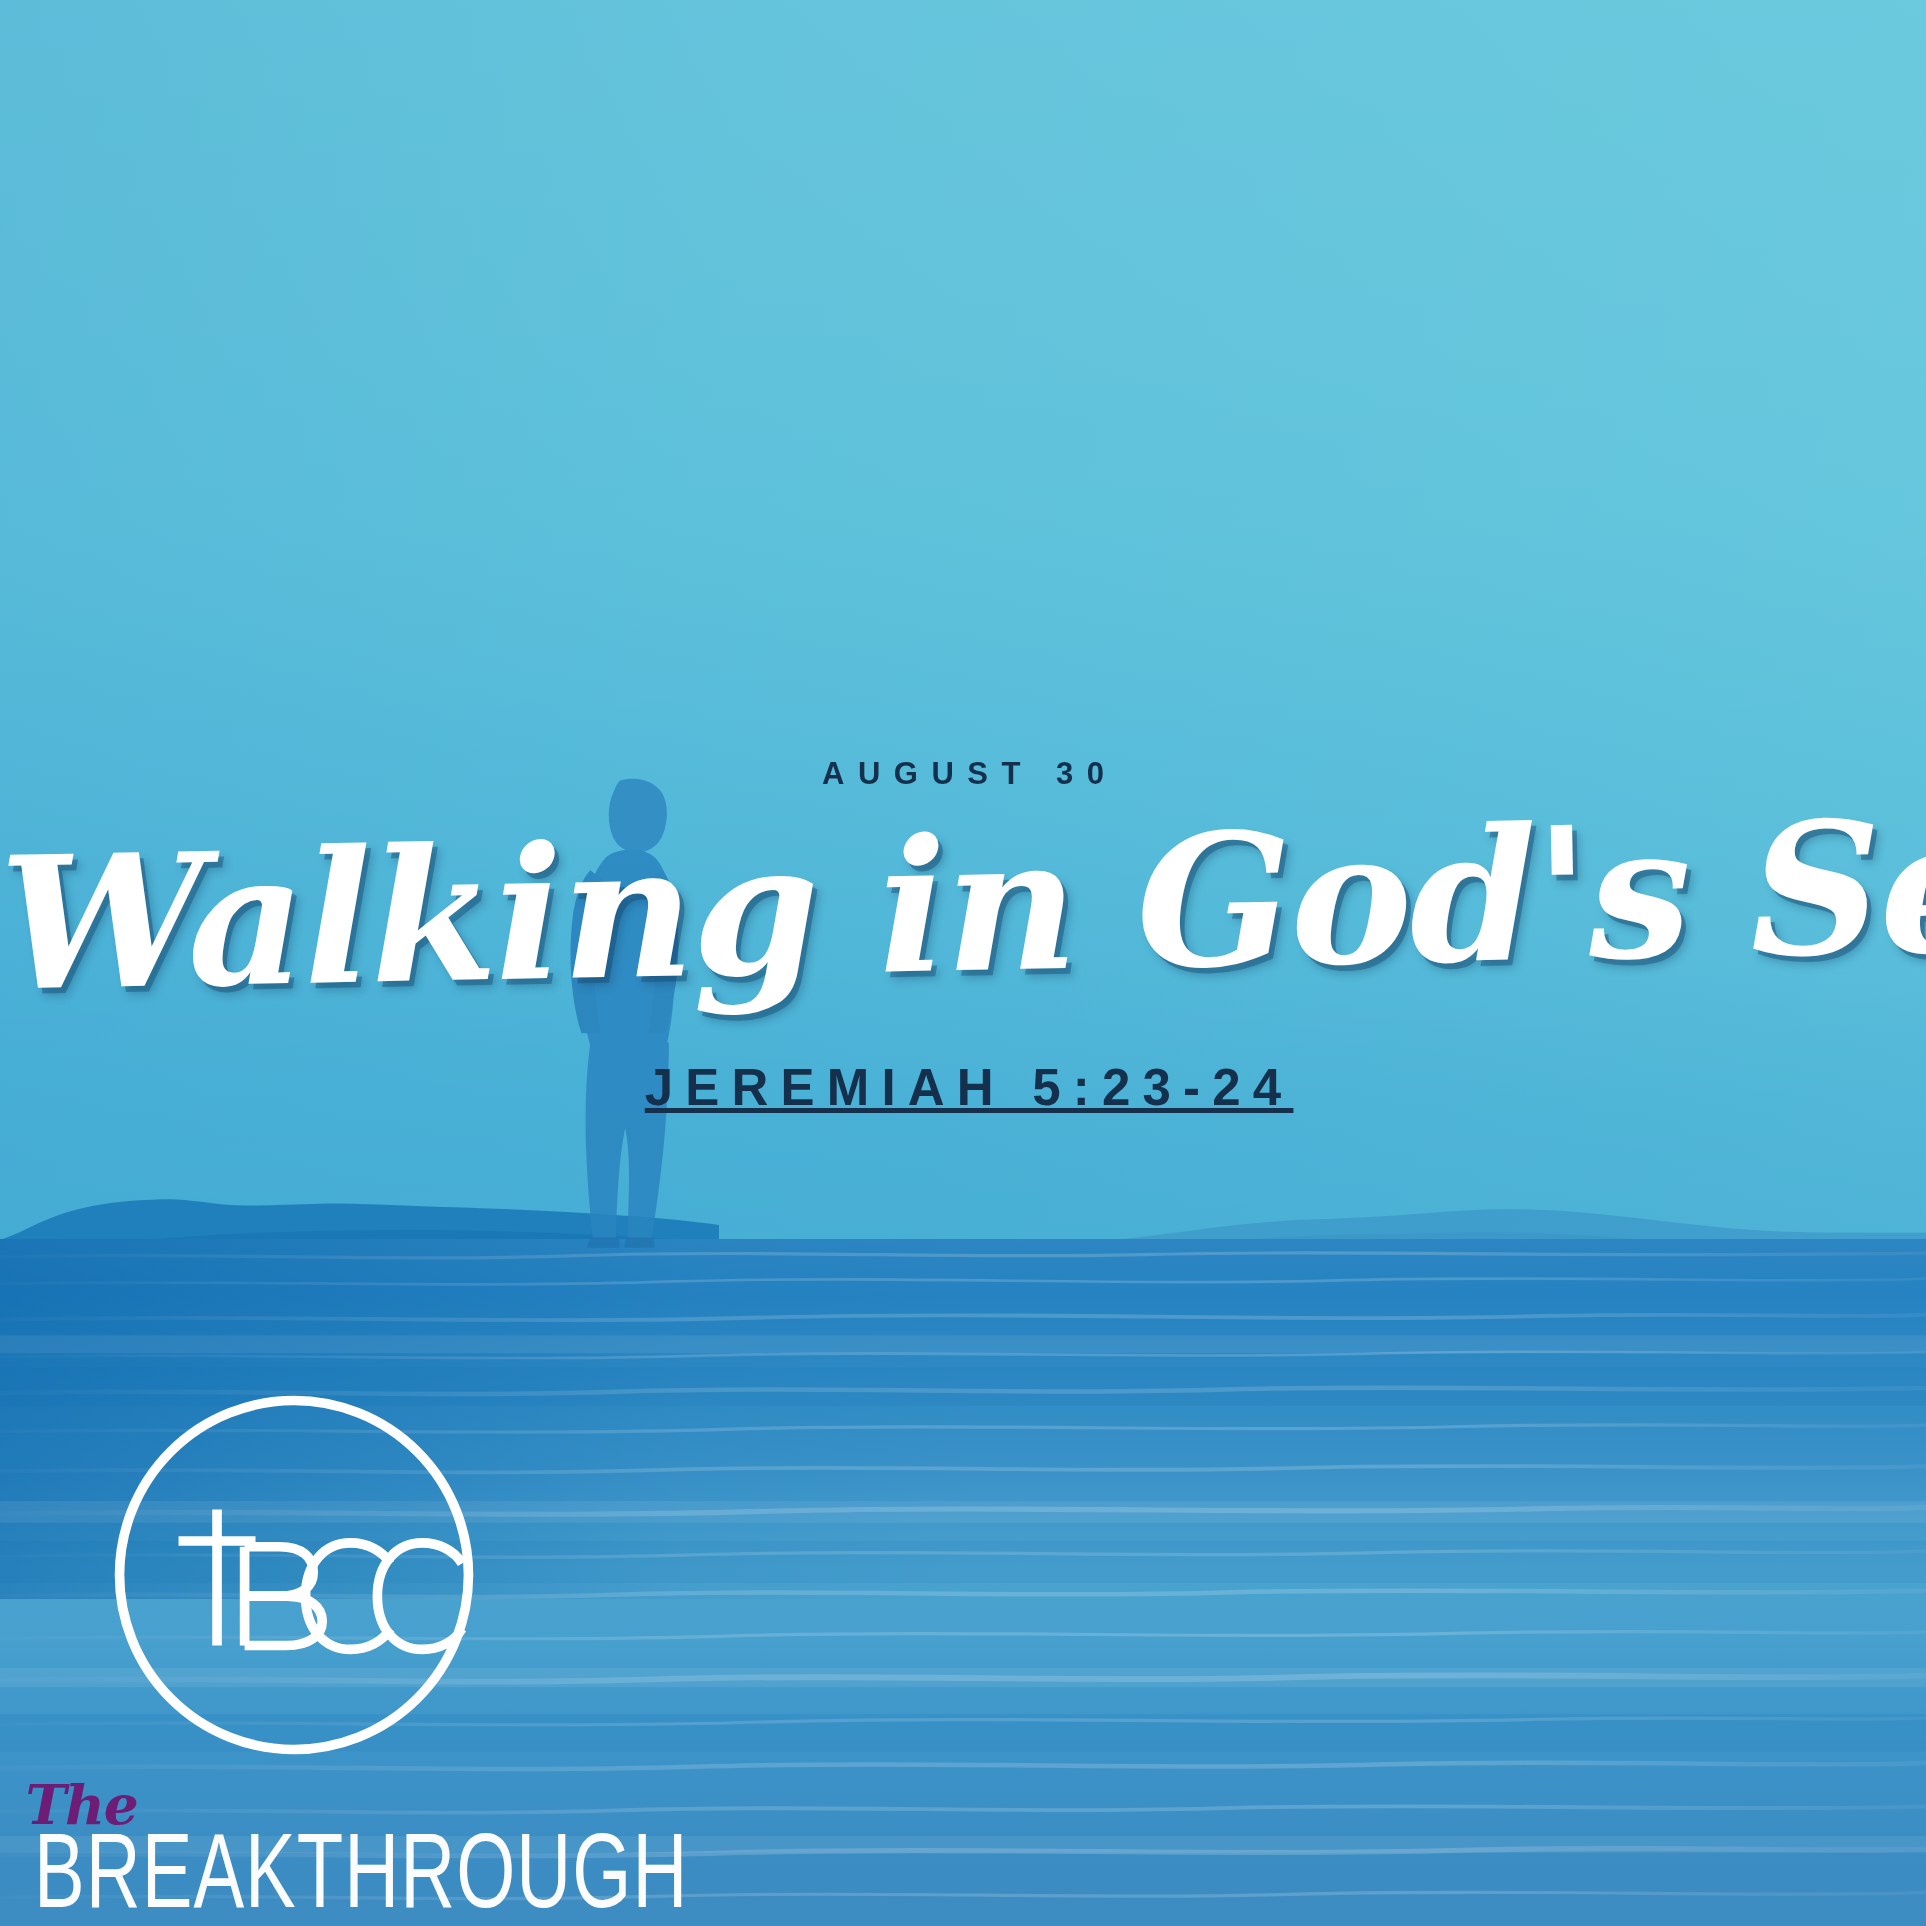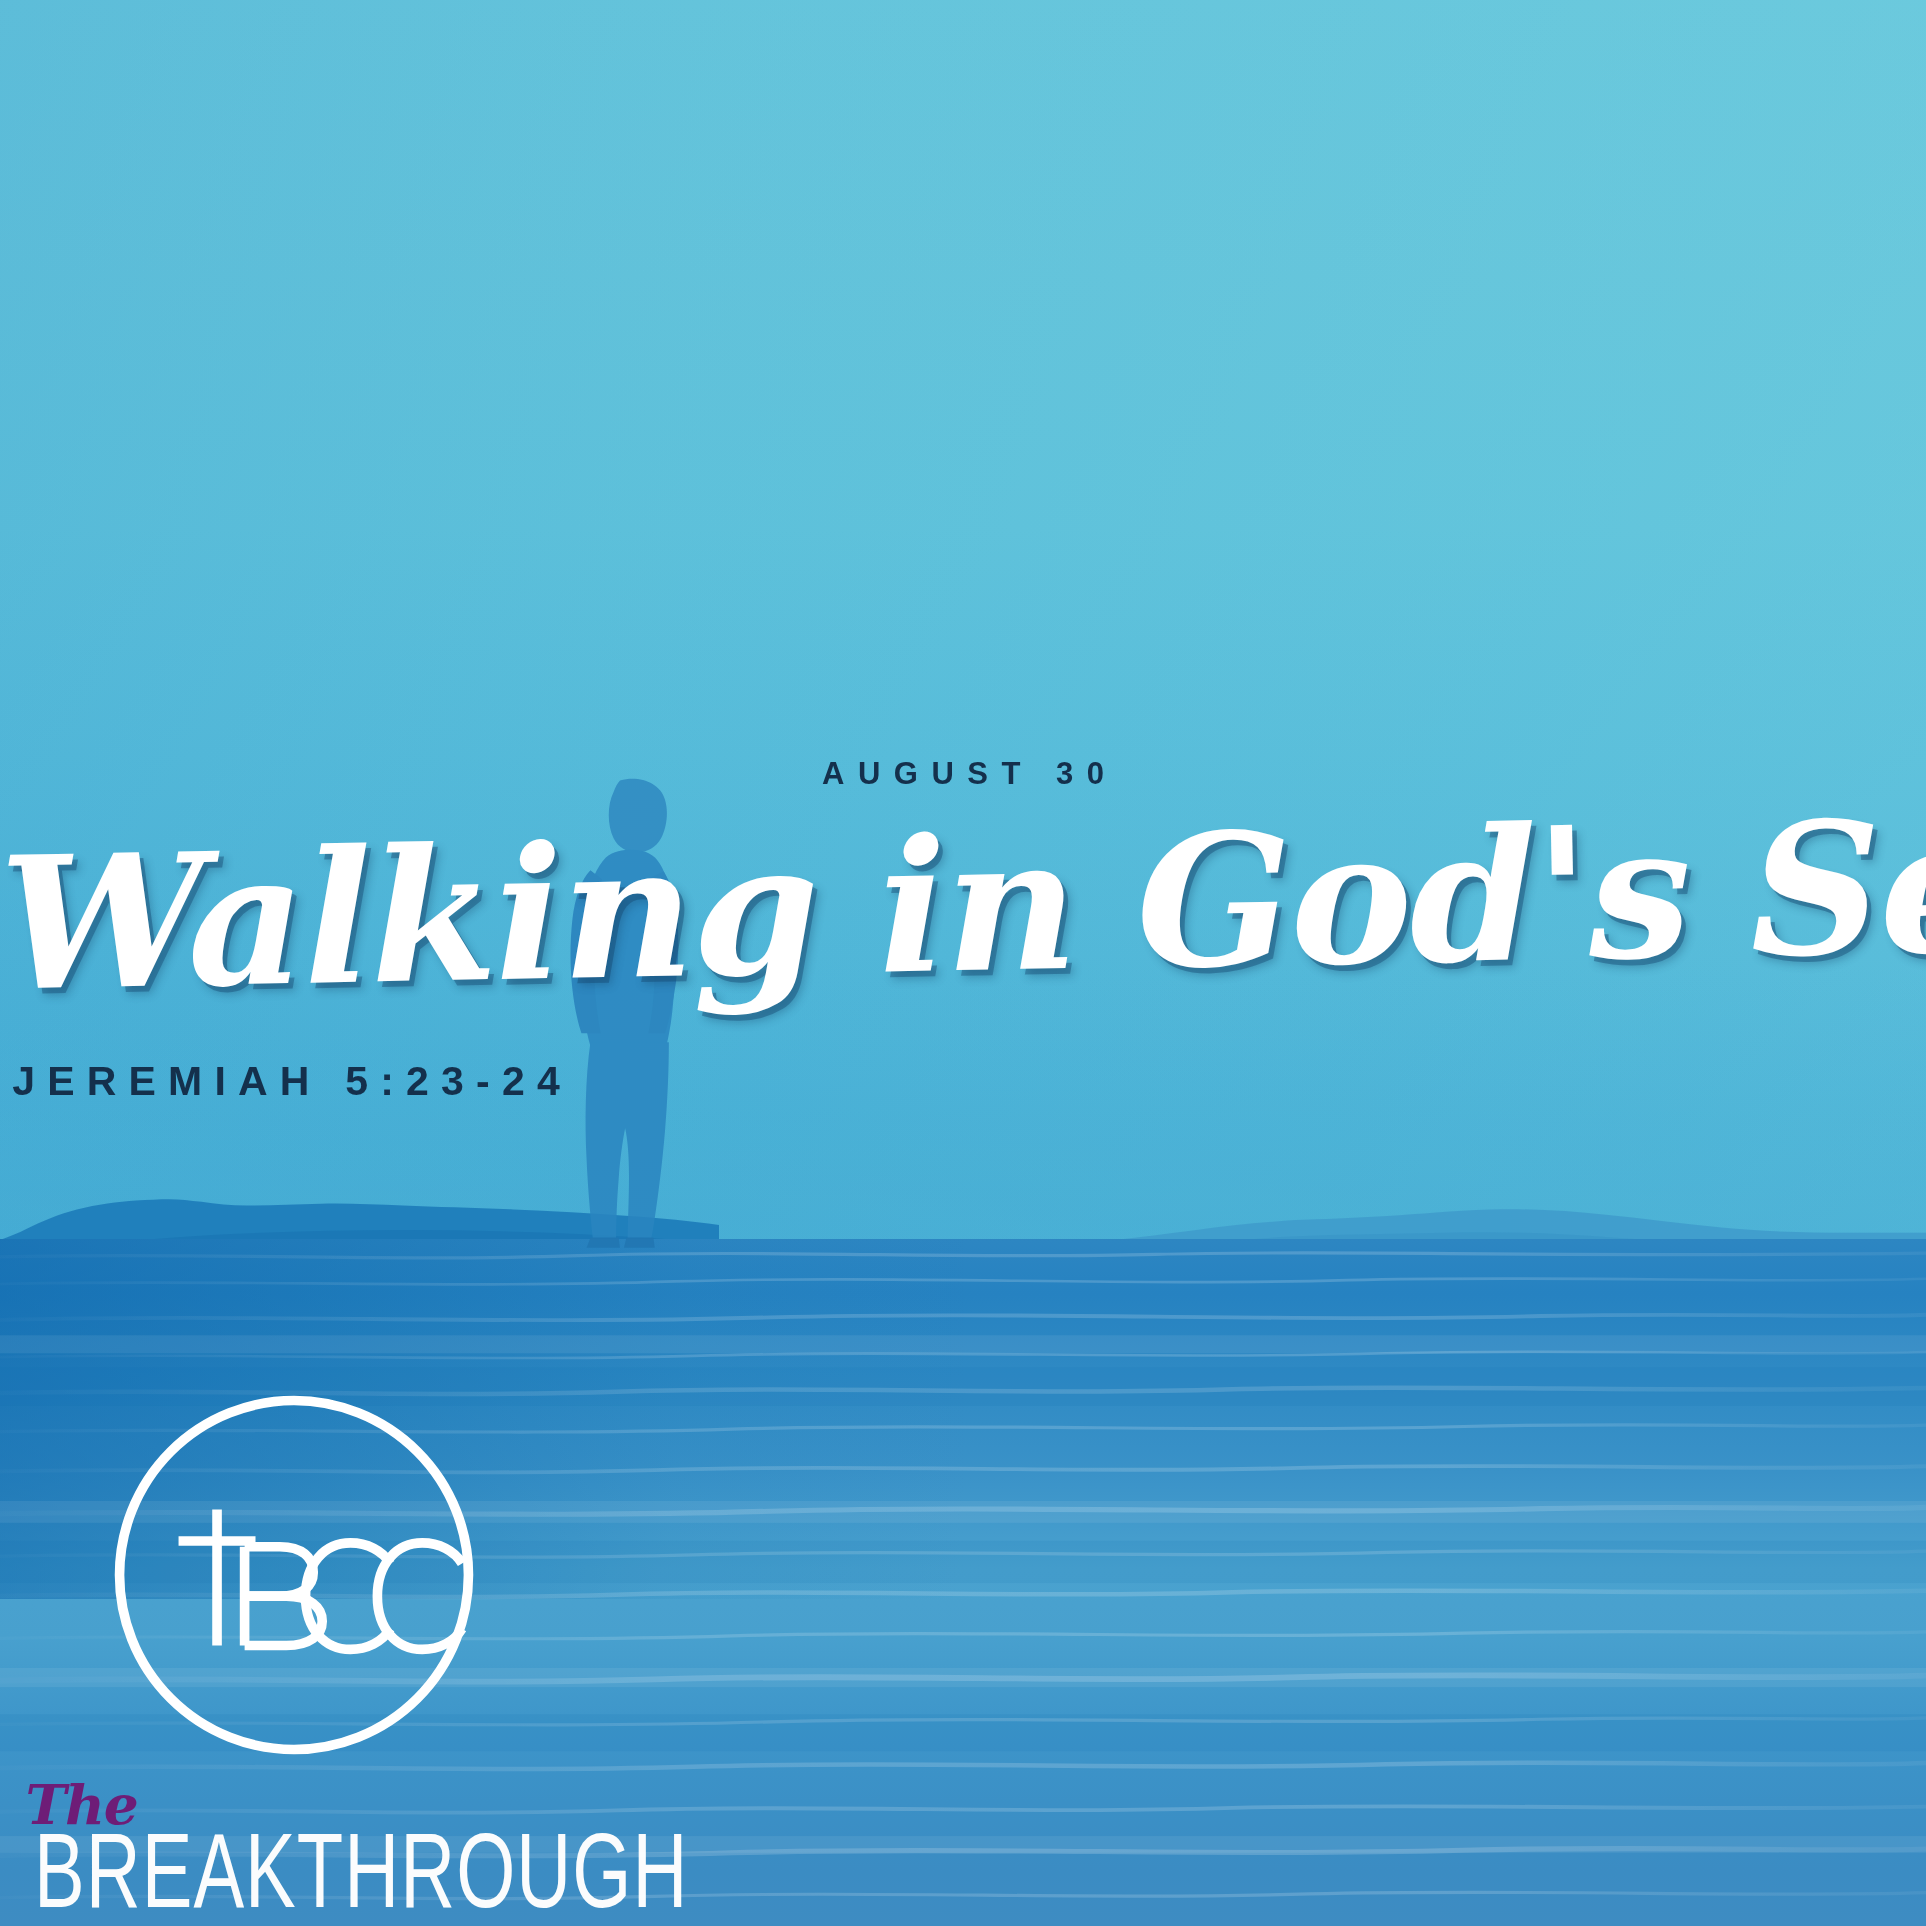--- a/index.html
+++ b/index.html
@@ -135,26 +135,28 @@
     transform-origin: 50% 50%;
     text-shadow:
        4.5px 5.8px 0 rgba(21,72,112,0.42),
       6.4px 8.3px 9px rgba(16,60,96,0.30);
   }
 
   .verse-line {
     position: absolute;
     left: 0; top: 1058px;
     width: 1926px;
-    font-size: 41px;
+    text-align: center;
+    font-size: 51px;
     font-weight: 700;
     letter-spacing: 12.2px;
     text-indent: 12.2px;
     color: #14304C;
     font-family: "Liberation Sans", sans-serif;
+    text-decoration: underline;
   }
 
   
   .tbcc-logo {
     position: absolute;
     left: 108px; top: 1389px;
     width: 372px; height: 372px;
   }
 
   

